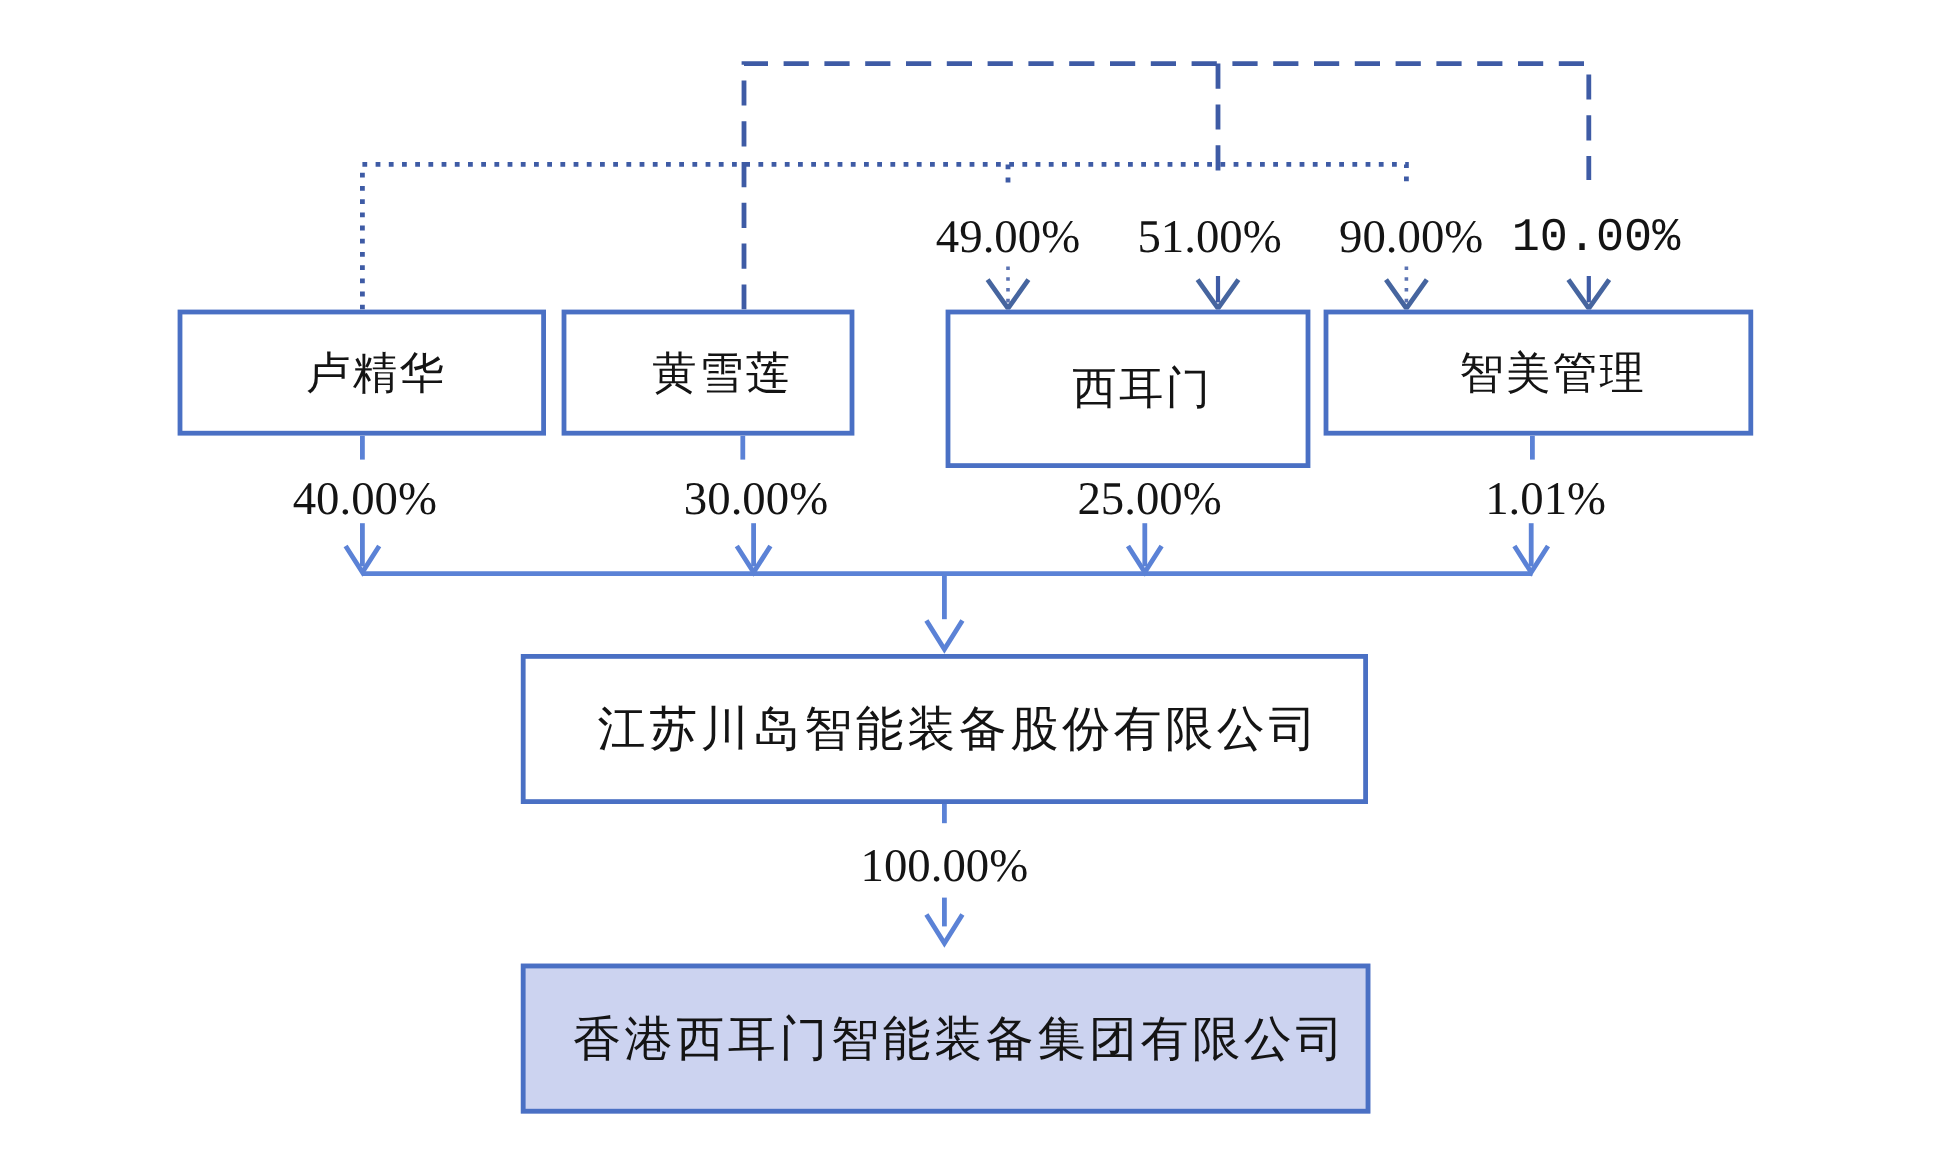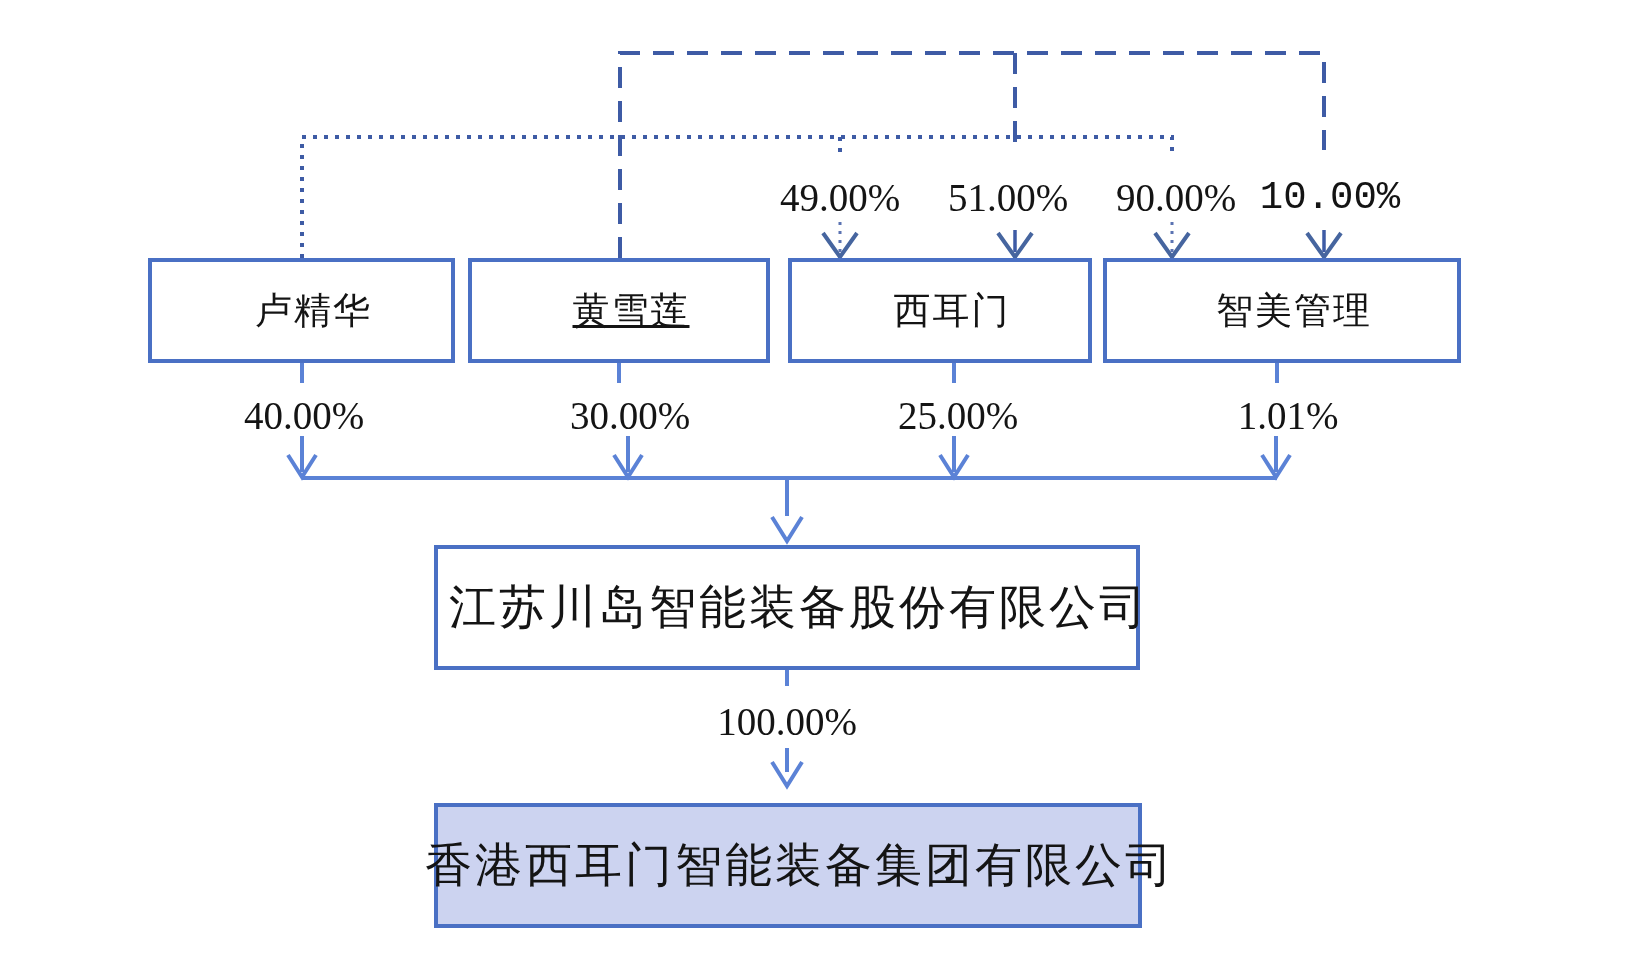--- a/index.html
+++ b/index.html
@@ -26,21 +26,21 @@
     border:4px solid var(--box-border);
     background:#ffffff;
     display:flex;align-items:center;justify-content:center;
     box-sizing:border-box;
     text-align:center;
     letter-spacing:2px;
     white-space:nowrap;
     padding-left:24px;
   }
   .top-box{font-size:37px;}
-  .big-box{font-size:47px;letter-spacing:3px;}
+  .big-box{font-size:40px;letter-spacing:3px;}
   .subsidiary{background:var(--subsidiary-fill);}
   .pct{
     position:absolute;
     width:220px;
     text-align:center;
     font-size:39px;
     line-height:36px;
     color:var(--text);
   }
 </style>
@@ -109,22 +109,22 @@
       <polyline points="772,762 787,786 802,762"></polyline>
     </g>
   </svg>
 
   <div class="pct" style="left:730px;top:180px;">49.00%</div>
   <div class="pct" style="left:898px;top:180px;">51.00%</div>
   <div class="pct" style="left:1066px;top:180px;">90.00%</div>
   <div class="pct" style="left:1220px;top:180px;font-family:Liberation Mono, monospace;">10.00%</div>
 
   <div class="entity-box top-box" style="left:148px;top:258px;width:307px;height:105px;">卢精华</div>
-  <div class="entity-box top-box" style="left:468px;top:258px;width:302px;height:105px;text-decoration:underline;">黄雪莲</div>
-  <div class="entity-box top-box" style="left:788px;top:258px;width:304px;height:105px;text-align:center;">西耳门</div>
+  <div class="entity-box top-box" style="left:468px;top:258px;width:244px;height:105px;">黄雪莲</div>
+  <div class="entity-box top-box" style="left:788px;top:258px;width:304px;height:132px;text-align:center;">西耳门</div>
   <div class="entity-box top-box" style="left:1103px;top:258px;width:358px;height:105px;">智美管理</div>
 
   <div class="pct" style="left:194px;top:398px;">40.00%</div>
   <div class="pct" style="left:520px;top:398px;">30.00%</div>
   <div class="pct" style="left:848px;top:398px;">25.00%</div>
   <div class="pct" style="left:1178px;top:398px;">1.01%</div>
 
   <div class="entity-box big-box" style="left:434px;top:545px;width:706px;height:125px;">江苏川岛智能装备股份有限公司</div>
 
   <div class="pct" style="left:677px;top:704px;">100.00%</div>

